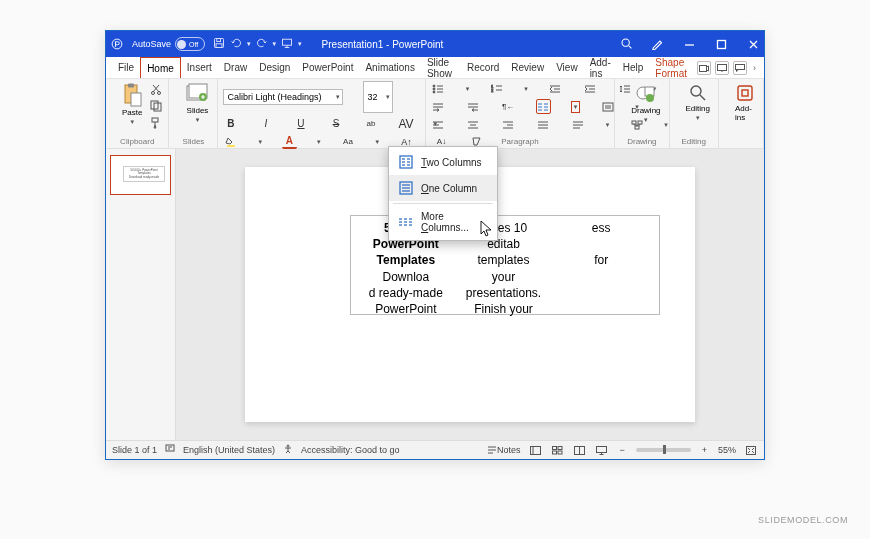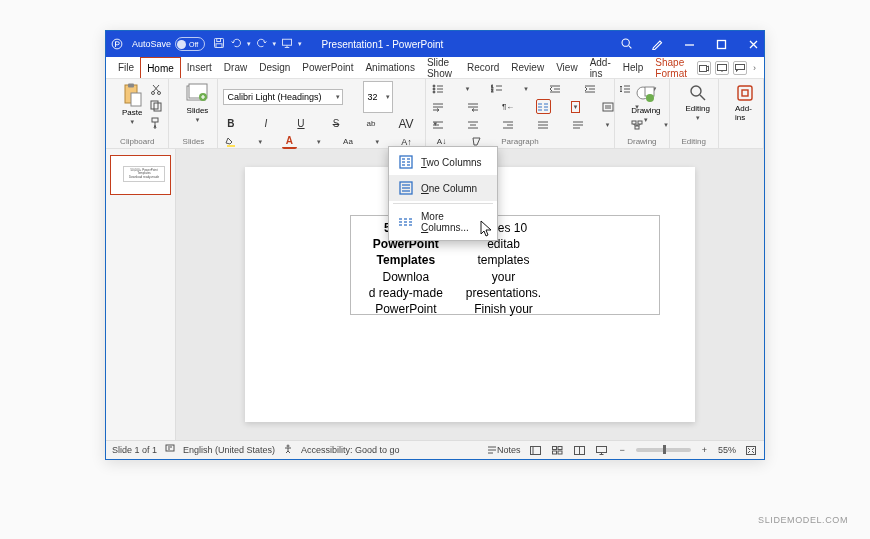--- a/index.html
+++ b/index.html
@@ -481,20 +481,25 @@
             <span>d ready-made</span><br>
             <span>PowerPoint</span>
           </div>
           <div class="col2">
             <span>slides 10</span><br>
             <span>editab</span><br>
             <span>templates</span><br>
             <span>your</span><br>
             <span>presentations.</span><br>
             <span>Finish your</span>
+          </div>
+          <div class="col3">
+            <span style="display:block;margin-top:0">ess</span>
+            <br>
+            <span>for</span>
           </div>
         </div>
       </div>
     </div>
   </div>
 
   <div class="statusbar">
     <span>Slide 1 of 1</span>
     <span><svg width="10" height="10" fill="none" stroke="#555">
             <rect x="1" y="1" width="8" height="6"></rect>

